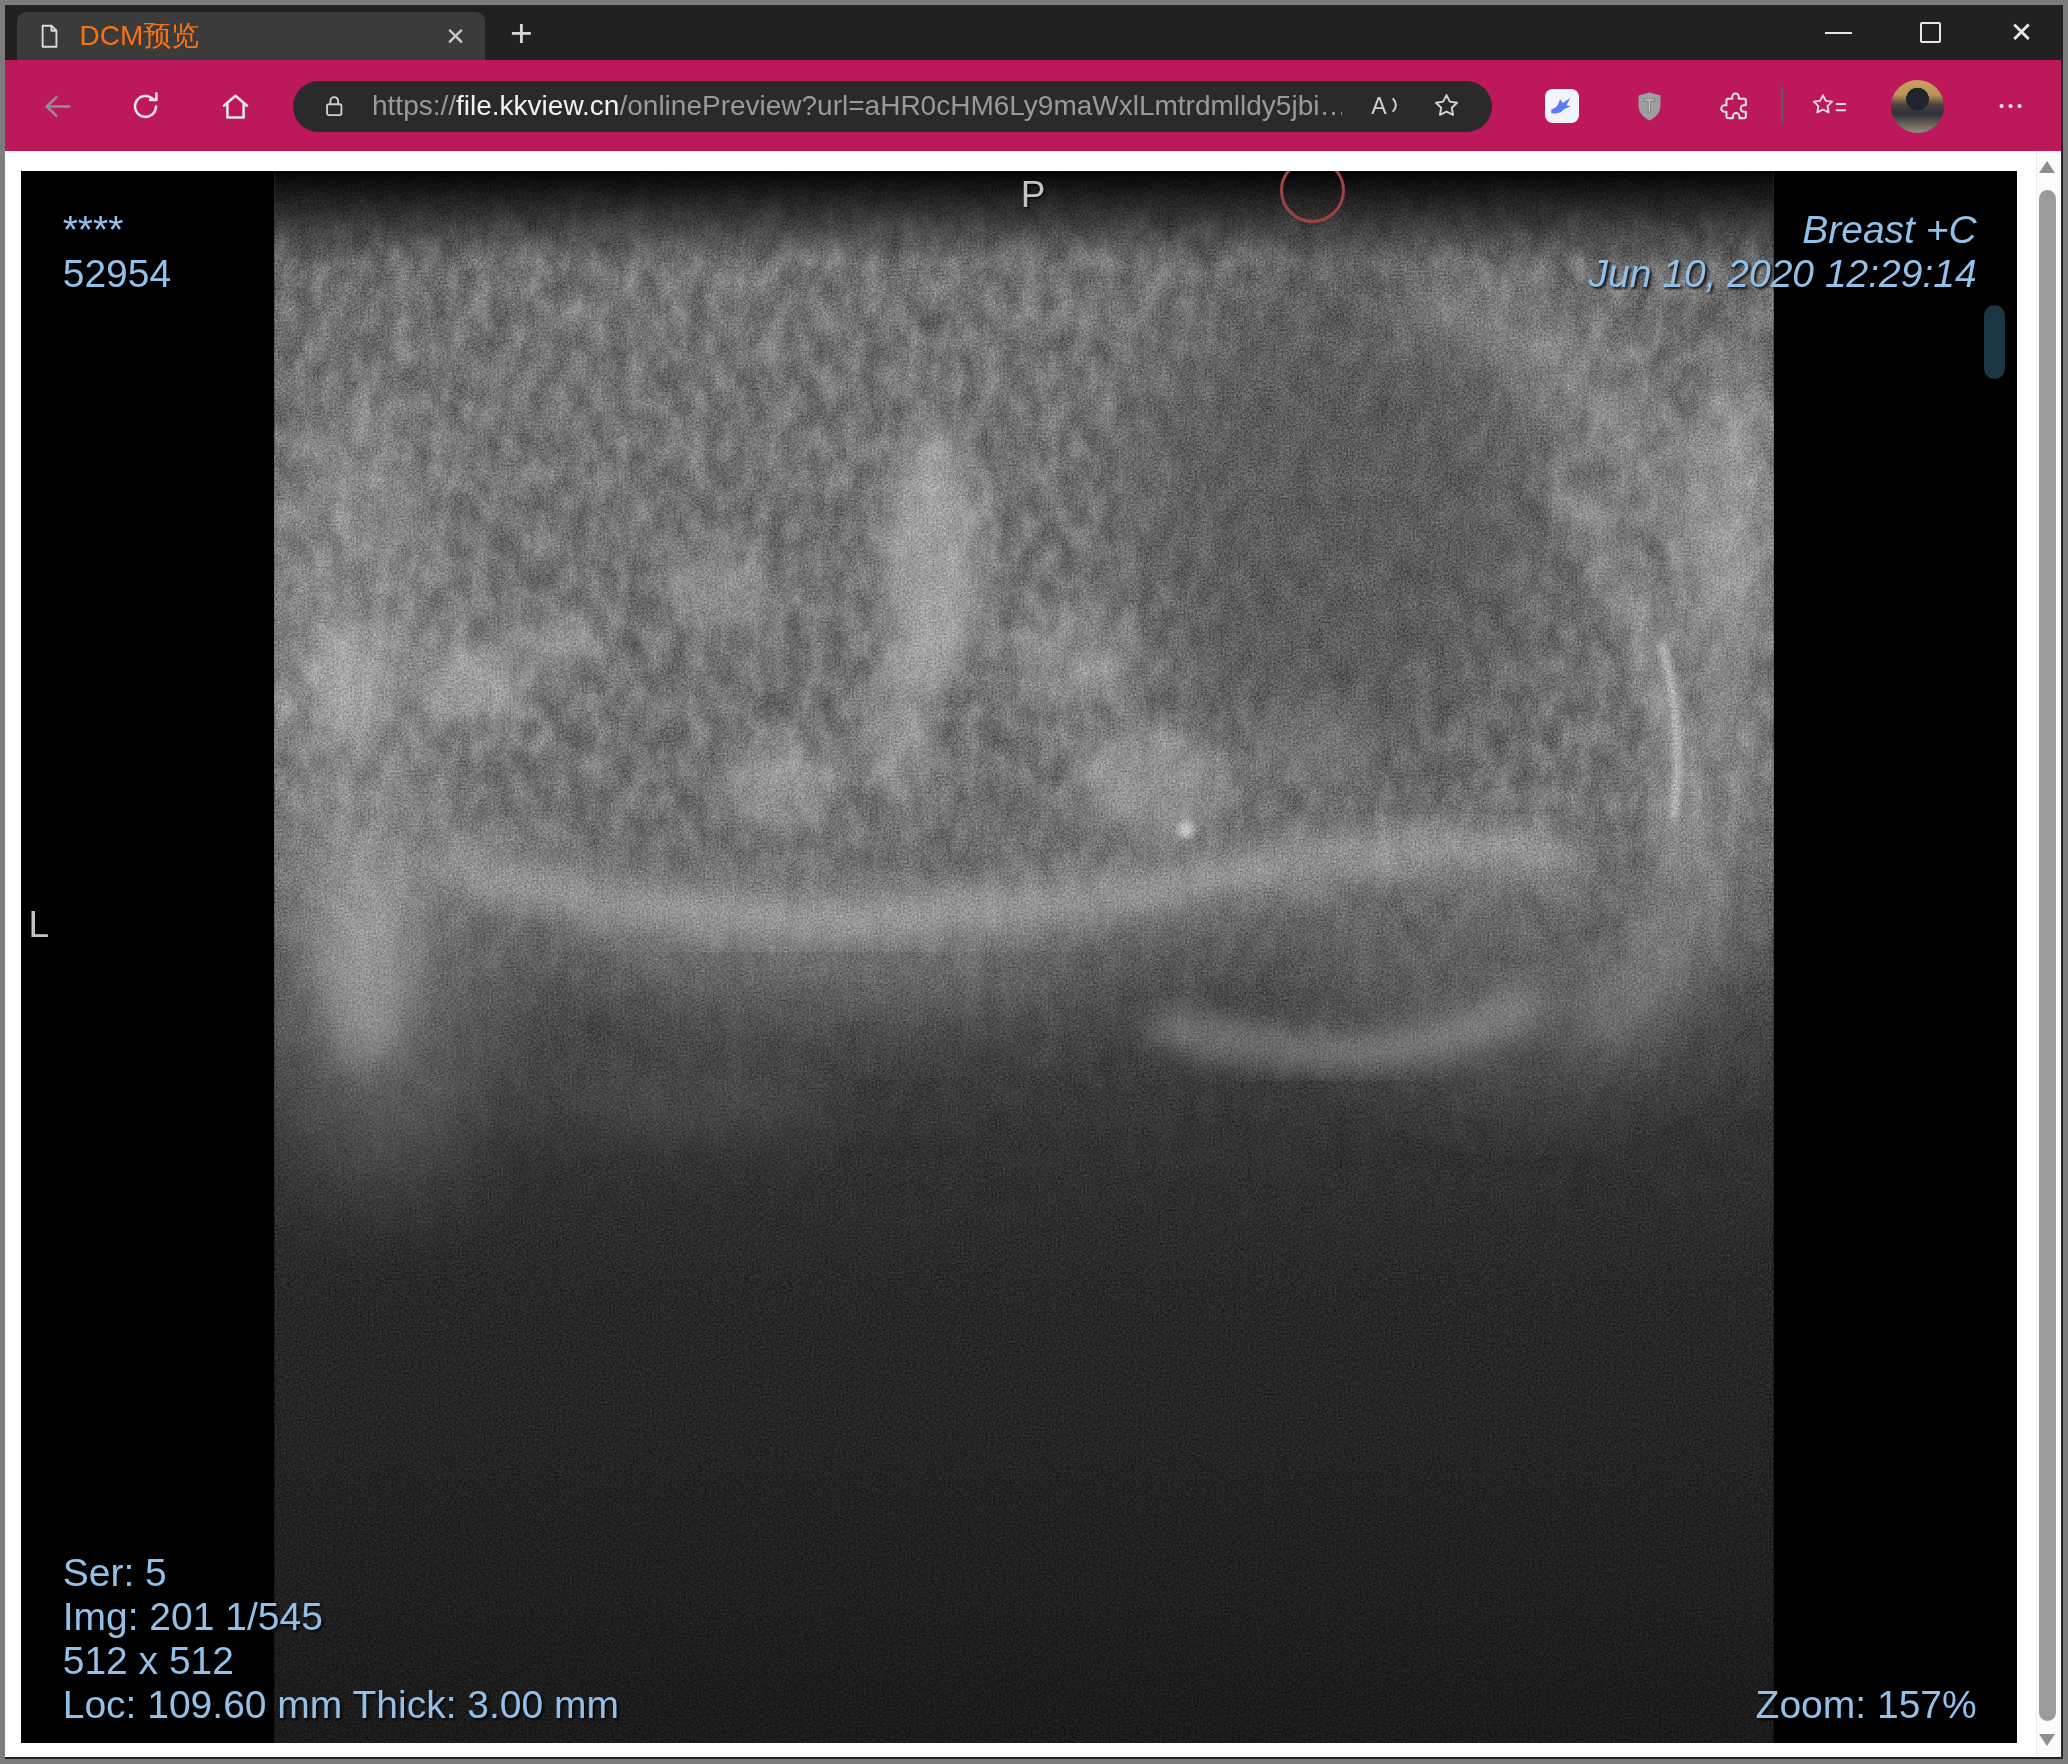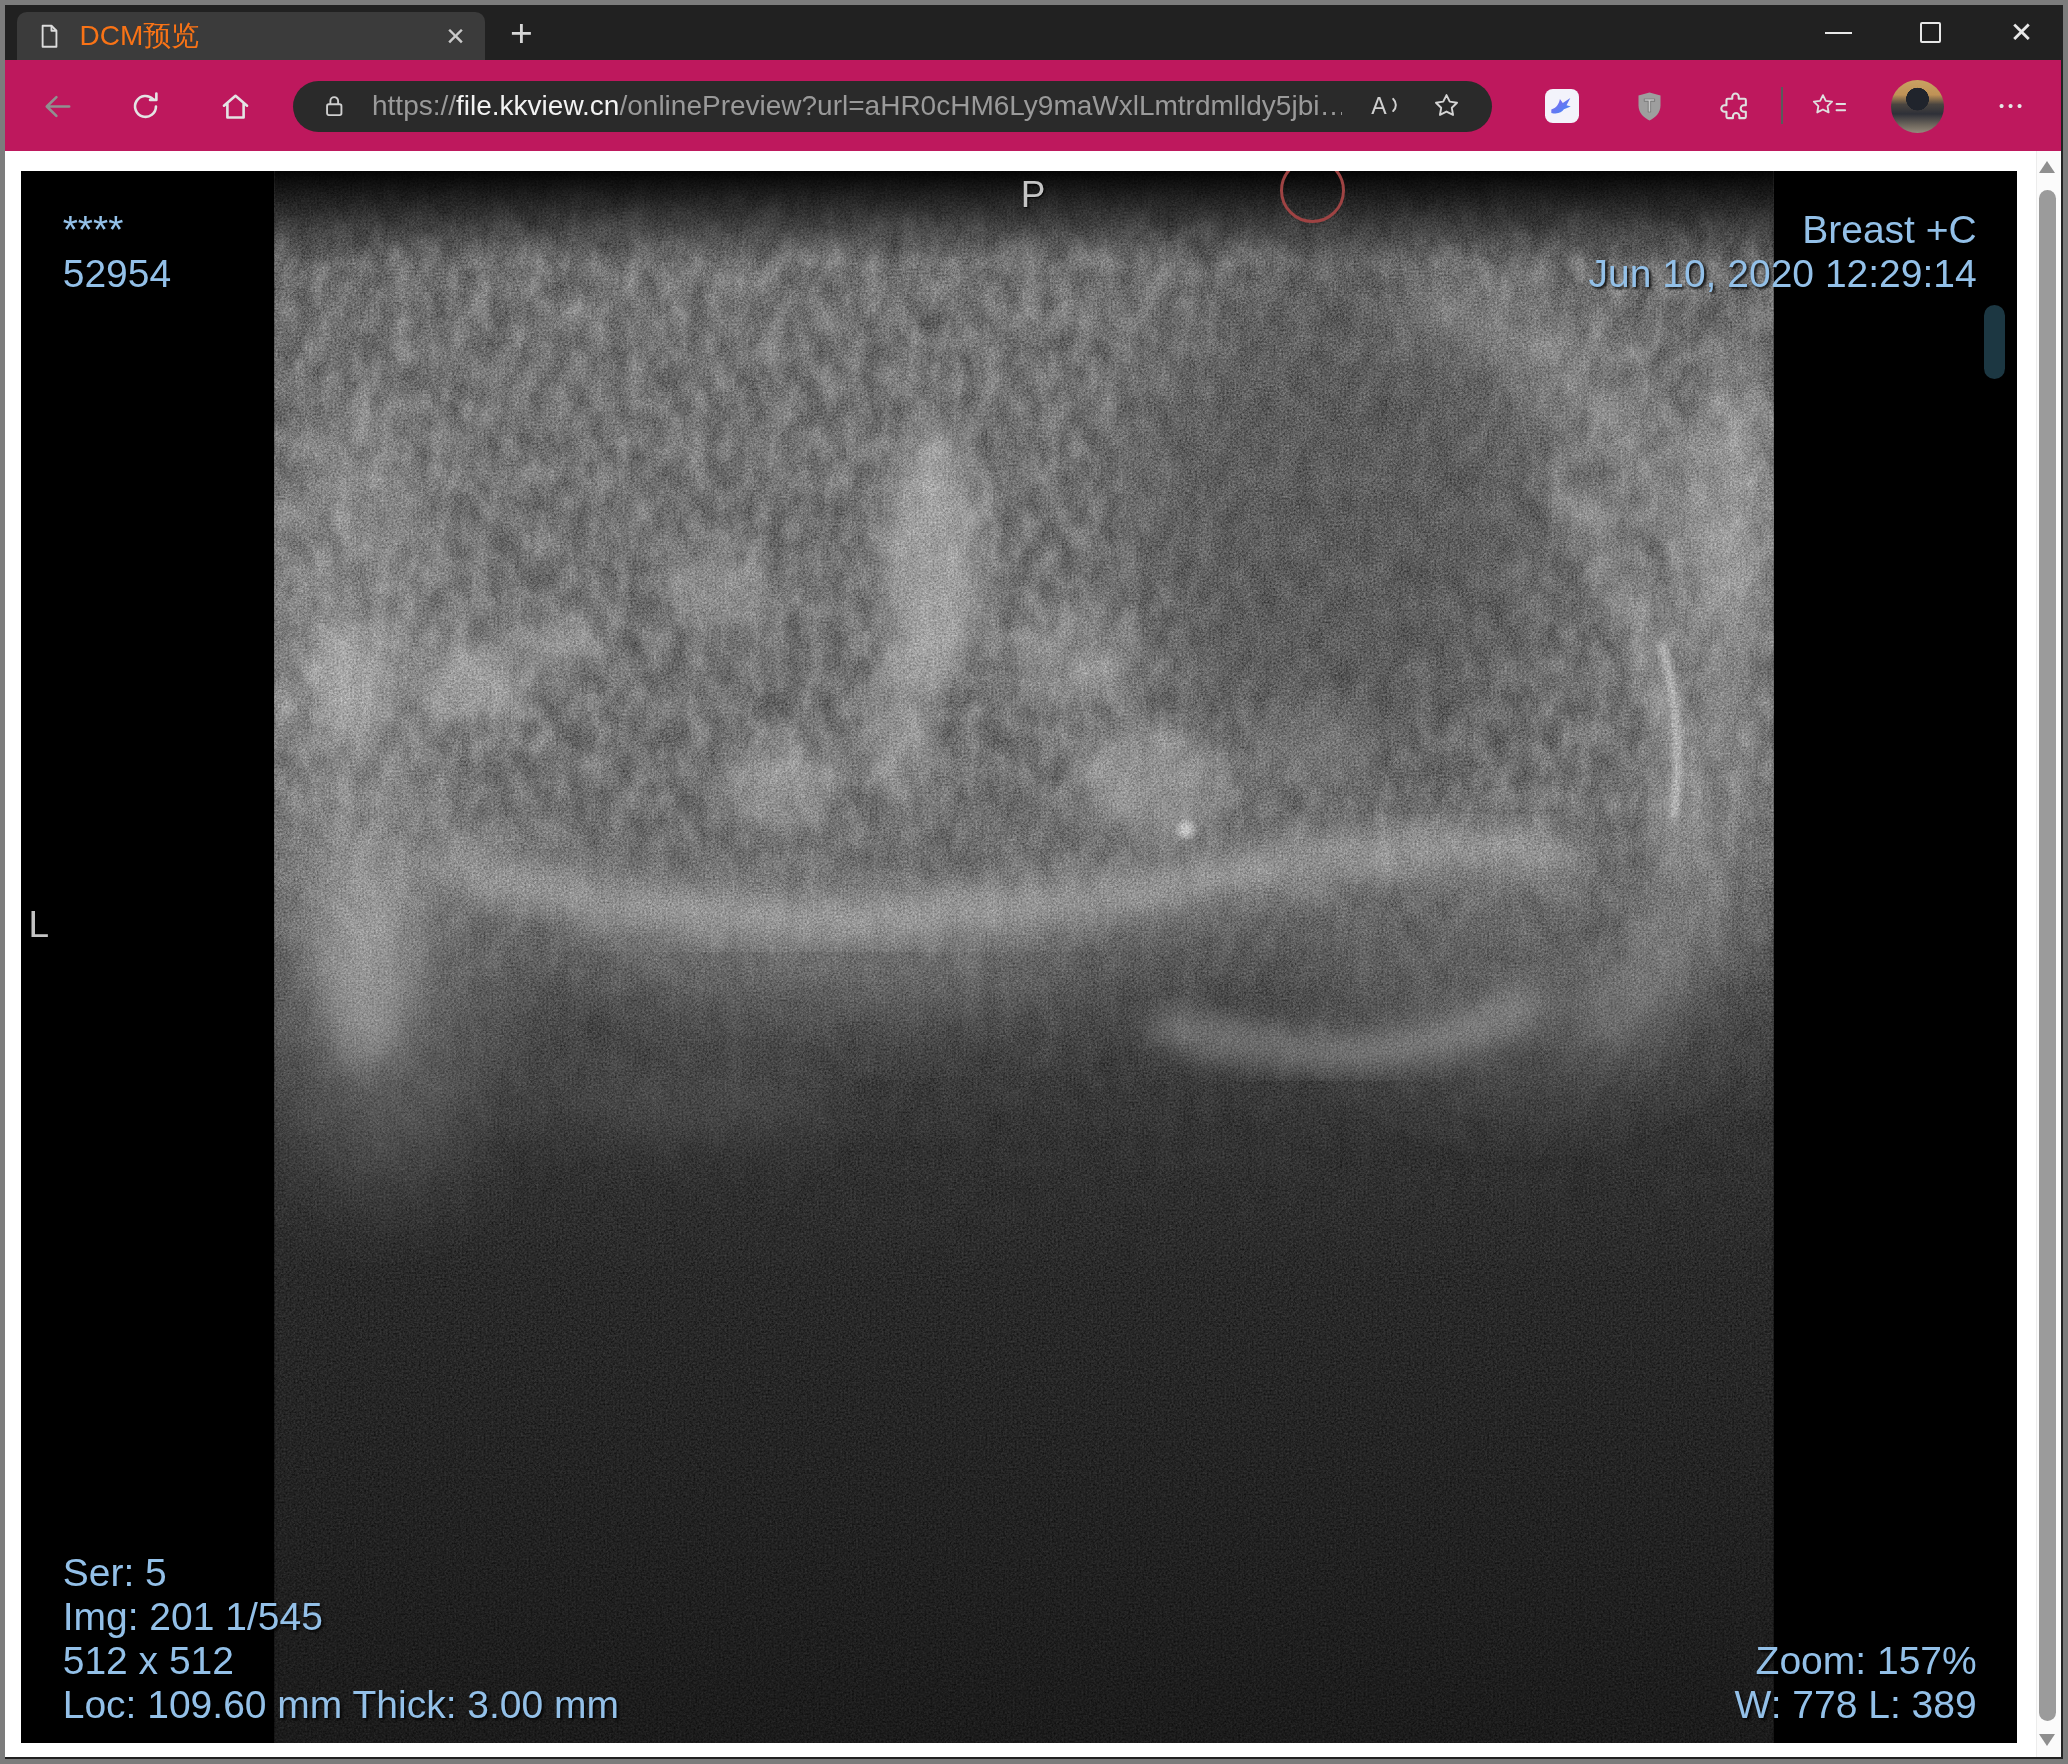--- a/index.html
+++ b/index.html
@@ -37,21 +37,21 @@
             background: radial-gradient(circle at 50% 36%, #20242c 0 26%, rgba(0,0,0,0) 27%),
                         linear-gradient(180deg, #c9a262 0%, #bf9256 28%, #4a4540 46%, #2e3038 64%, #6e675d 85%, #958b7c 100%); }
   .more { position:absolute; left:1982px; top:25.5px; width:51px; height:41px; color:#e6e6e6; font-size:14.7px; letter-spacing:3.9px; display:flex; align-items:center; justify-content:center; }
 
   
   .page { position:absolute; left:0; top:146px; width:2056px; height:1606px; background:#ffffff; }
   .viewer { position:absolute; left:15.7px; top:19.6px; width:1996px; height:1572px; background:#000; overflow:hidden; }
   .scan { position:absolute; left:253px; top:0; }
   .ov { position:absolute; color:#93c0e8; font-size:39px; line-height:44px; text-shadow:2px 2px 2.9px rgba(0,0,0,.9); }
   .ov-tl { left:42px; top:37px; }
-  .ov-tr { right:40px; top:37px; text-align:right; }
+  .ov-tr { right:40px; top:37px; text-align:right;font-style:italic; }
   .ov-bl { left:42px; bottom:15.7px; }
   .ov-br { right:40px; bottom:15.7px; text-align:right; }
   .ov-mark { position:absolute; color:#c4c4c4; font-size:37px; text-shadow:1px 1px 2px #000; }
   .ov-p { left:1000px; top:3.9px; }
   .ov-l { left:7.8px; top:733px; }
   .ann-circle { position:absolute; left:1259px; top:-12.7px; width:65px; height:65px; border:3.9px solid #9e4343; border-radius:50%; }
   .series-pill { position:absolute; left:1963px; top:134px; width:21.6px; height:74px; border-radius:10.8px; background:#1c3742; }
 
   
   .scrollbar { position:absolute; right:0; top:0; width:25.5px; height:1606px; background:#fbfbfb; border-left:1px solid #ececec; }
@@ -280,21 +280,20 @@
       <div class="ov-mark ov-p">P</div>
       <div class="ov-mark ov-l">L</div>
       <div class="ov ov-bl">
         <div>Ser: 5</div>
         <div>Img: 201 1/545</div>
         <div>512 x 512</div>
         <div>Loc: 109.60 mm Thick: 3.00 mm</div>
       </div>
       <div class="ov ov-br">
         <div>Zoom: 157%</div>
-        <div>W: 778 L: 389</div>
       </div>
 
       <div class="series-pill"></div>
     </div>
 
     <div class="scrollbar">
       <div class="sb-up"></div>
       <div class="sb-thumb"></div>
       <div class="sb-down"></div>
     </div>

